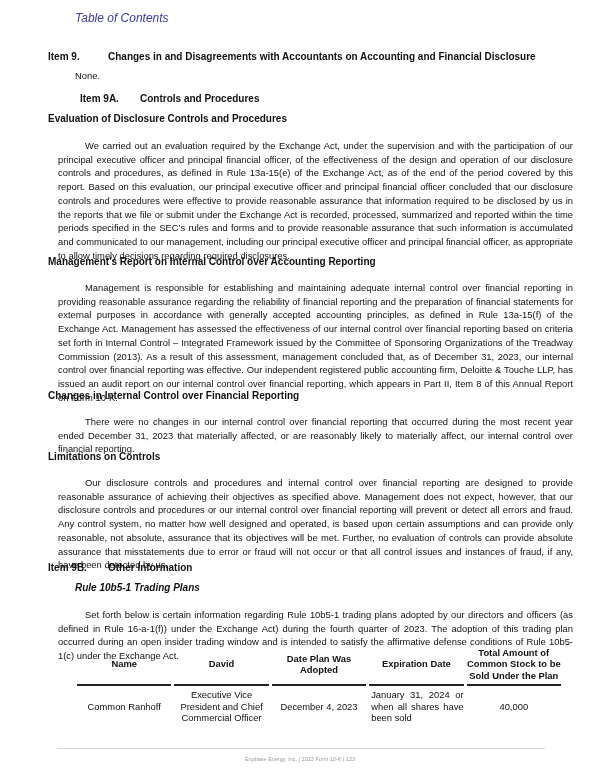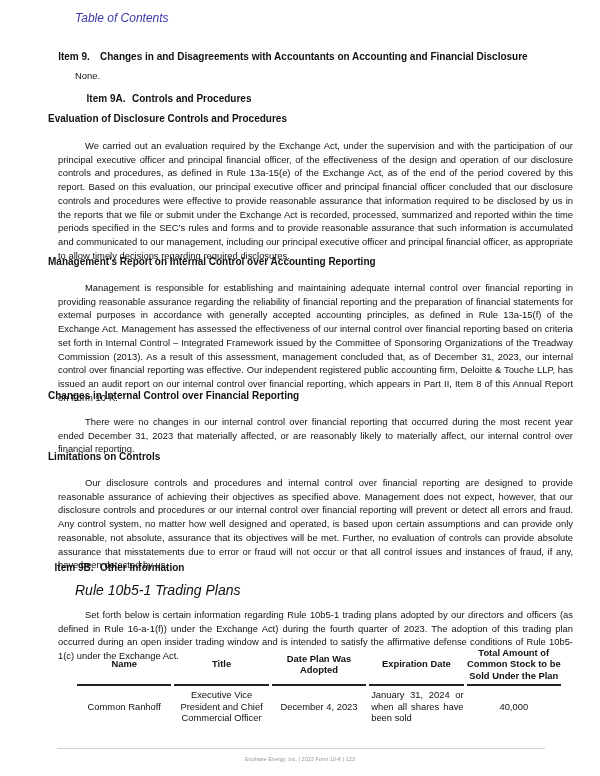--- a/index.html
+++ b/index.html
@@ -1,22 +1,22 @@
 <!DOCTYPE html>
 <html><head>
 <meta charset="utf-8">
 <style>
   html, body { margin:0; padding:0; background:#ffffff; }
   body { width:600px; height:776px; position:relative; overflow:hidden;
          font-family:"Liberation Sans", sans-serif; color:#111; font-size:9.4px; }
   .toc { position:absolute; left:75px; top:11px; font-style:italic; color:#3a3aa8; font-size:12px; text-decoration:none; }
   .h-item { position:absolute; left:48px; font-weight:bold; font-size:10px; white-space:nowrap; }
-  .h-item .num { display:inline-block; width:52px;text-align:center; }
+  .h-item .num { display:inline-block; width:60px; }
   .h-sub { position:absolute; left:48px; font-weight:bold; font-size:10px; }
-  .h-sub-i { position:absolute; left:75px; font-weight:normal; font-style:italic; font-size:14px; }
+  .h-sub-i { position:absolute; left:75px; font-weight:bold; font-style:italic; font-size:10px; }
   .para { position:absolute; left:48px; width:515px; text-align:justify; line-height:13.7px; margin:10px; }
   .para .ind { display:inline-block; width:27px; }
   .none { position:absolute; left:75px; top:70px; }
   table.plan { position:absolute; left:74px; top:646px; width:490px; border-collapse:separate; border-spacing:3px 0; font-size:9.4px; }
   table.plan th { font-weight:bold; text-align:center; vertical-align:middle; line-height:11.5px; padding:0 0 2px 0; border-bottom:2px solid #222; height:36px; }
   table.plan td { text-align:center; vertical-align:top; line-height:11.5px; padding:3px 0 0 0; }
   table.plan td.mid { vertical-align:middle; }
   table.plan td.exp { text-align:justify; padding-left:2px; }
   .foot-line { position:absolute; left:57px; top:748px; width:488px; height:1px; background:#d4d4d4; }
   .footer { position:absolute; left:0; width:600px; top:756px; text-align:center; font-size:5.5px; color:#999; }
@@ -50,21 +50,21 @@
 <div class="h-item" style="top:562px;">
   <span class="num">Item 9B.</span><span>Other Information</span>
 </div>
 <div class="h-sub-i" style="top:582px;">Rule 10b5-1 Trading Plans</div>
 <p class="para" style="top:598px;"><span class="ind"></span><span>Set forth below is certain information regarding Rule 10b5-1 trading plans adopted by our directors and officers (as defined in Rule 16-a-1(f)) under the Exchange Act) during the fourth quarter of 2023. The adoption of this trading plan occurred during an open insider trading window and is intended to satisfy the affirmative defense conditions of Rule 10b5-1(c) under the Exchange Act.</span></p>
 
 <table class="plan">
   <thead>
     <tr>
       <th style="width:19%">Name</th>
-      <th style="width:19%">Title</th>
+      <th style="width:19%">David</th>
       <th style="width:19%">Date Plan Was Adopted</th>
       <th style="width:19%">Expiration Date</th>
       <th style="width:19%">Total Amount of Common Stock to be Sold Under the Plan</th>
     </tr>
   </thead>
   <tbody>
     <tr>
       <td class="mid">Common Ranhoff</td>
       <td>Executive Vice President and Chief Commercial Officer</td>
       <td class="mid">December 4, 2023</td>

